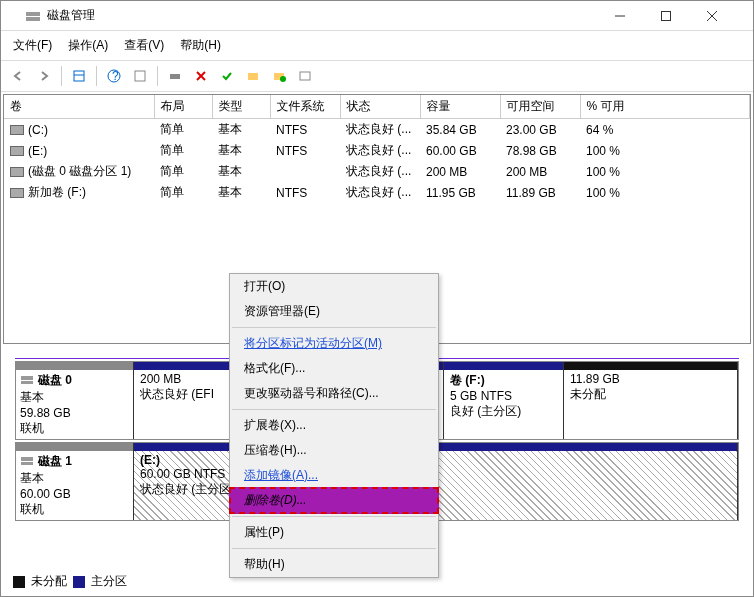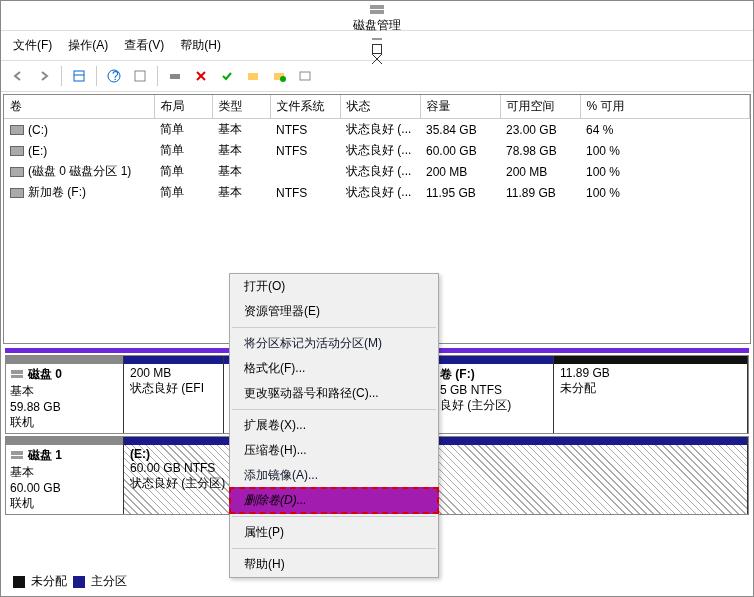--- a/index.html
+++ b/index.html
@@ -1,54 +1,54 @@
 <!DOCTYPE html>
 <html><head>
 <meta charset="utf-8">
 <style>
 * { box-sizing: border-box; margin: 0; padding: 0; font-family: "Microsoft YaHei", "Segoe UI", sans-serif; font-size: 12px; }
 body { width: 754px; height: 597px; background: #fff; border: 1px solid #888; position: relative; overflow: hidden; }
 
-.titlebar { display: flex; align-items: center; height: 30px; padding: 0 5px; border-bottom: 1px solid #ddd; flex-direction: column; }
+.titlebar { display: flex; align-items: center; height: 30px; padding: 0 18px; border-bottom: 1px solid #ddd; }
 .titlebar .icon { width: 16px; height: 16px; margin: 0 6px; }
 .titlebar .title { flex: 1; }
 .winbtn { width: 46px; height: 28px; display: flex; align-items: center; justify-content: center; }
 .winbtn svg { stroke: #333; }
 
 .menubar { display: flex; gap: 8px; padding: 4px 8px; border-bottom: 1px solid #ddd; }
 .menuitem { padding: 2px 4px; }
 
 .toolbar { display: flex; align-items: center; gap: 4px; padding: 4px 6px; border-bottom: 1px solid #ddd; }
 .tbtn { width: 22px; height: 22px; display: flex; align-items: center; justify-content: center; border: 1px solid transparent; }
 .tsep { width: 1px; height: 20px; background: #ccc; margin: 0 2px; }
 
 .table-wrap { border: 1px solid #888; margin: 2px; height: 250px; overflow: auto; }
 table { width: 100%; border-collapse: collapse; }
 th { text-align: left; background: #fff; border-right: 1px solid #ccc; border-bottom: 1px solid #ccc; padding: 3px 6px; font-weight: normal; }
 td { padding: 2px 6px; white-space: nowrap; }
 .volicon { display: inline-block; width: 14px; height: 10px; background: #aaa; margin-right: 4px; vertical-align: middle; border: 1px solid #666; }
 
-.disk-panel { margin: 4px; border-top: 5px solid #6d28d9; max-height: 220px; overflow: auto; }
+.disk-panel { margin: 14px; border-top: 1px solid #6d28d9; max-height: 220px; overflow: auto; }
 .disk-row { display: flex; border: 1px solid #888; margin: 2px 0; min-height: 76px; }
 .disk-head { width: 118px; border-right: 1px solid #333; padding: 2px 4px; }
 .disk-head .top { height: 8px; background: #888; margin: -2px -4px 2px -4px; }
 .disk-head .name { display: flex; align-items: center; gap: 4px; }
 .disk-body { flex: 1; display: flex; }
 .part { border-right: 1px solid #333; padding: 2px 6px; position: relative; }
 .part .top { height: 8px; margin: -2px -6px 2px -6px; }
 .top-blue { background: #1a1a8a; }
 .top-black { background: #111; }
 .hatch { background: repeating-linear-gradient(45deg, #fff, #fff 4px, #aaa 4px, #aaa 5px); }
 
 .legend { position: absolute; bottom: 2px; left: 6px; display: flex; align-items: center; gap: 6px; padding: 4px 6px; background: #fff; }
 .legend .sw { width: 12px; height: 12px; }
 
 .context-menu { position: absolute; left: 228px; top: 224px; width: 210px; background: #f0f0f0; border: 1px solid #aaa; box-shadow: 2px 2px 4px rgba(0,0,0,0.2); z-index: 10; margin-top: 48px; }
 .cm-item { padding: 4px 14px; }
-.cm-item.disabled { color: #0f172a; }
+.cm-item.disabled { color: #1d4ed8; text-decoration: underline; }
 .cm-item.highlight { background: #a21caf; border: 2px dashed #d00; margin: -1px; padding: 3px 13px; font-style: italic; }
 .cm-sep { height: 1px; background: #ccc; margin: 3px 2px; }
 </style>
 </head>
 <body>
 
 <div class="titlebar">
   <span class="icon">
     <svg width="16" height="16">
         <rect x="1" y="4" width="14" height="4" fill="#999"></rect>

